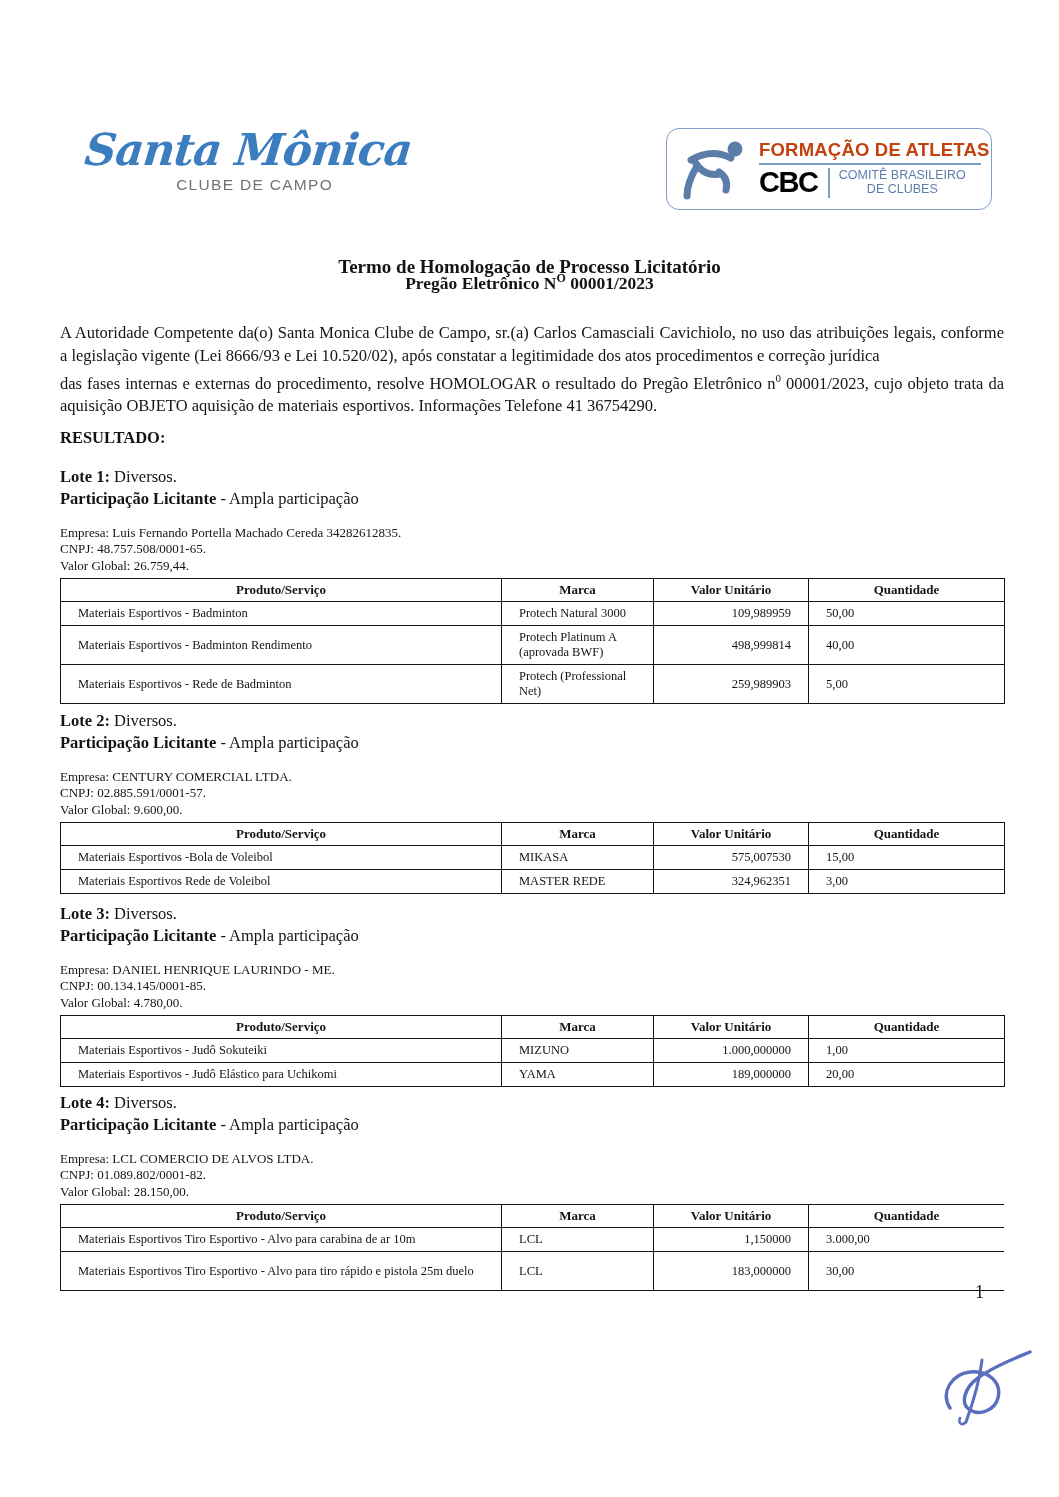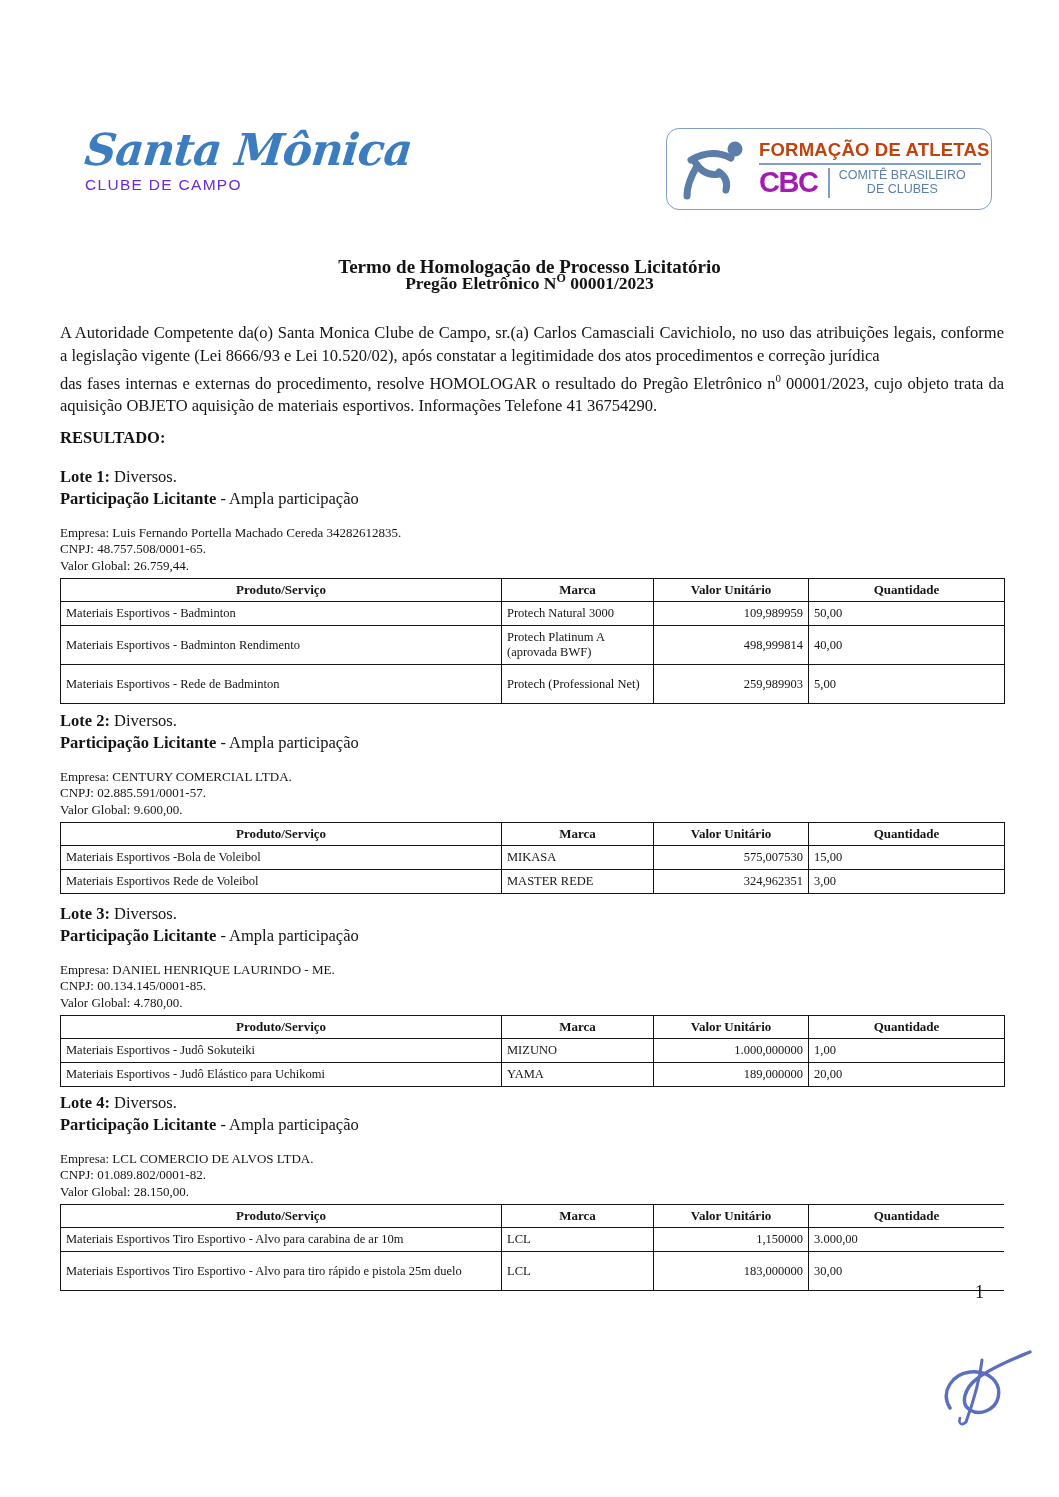--- a/index.html
+++ b/index.html
@@ -41,22 +41,22 @@
     letter-spacing: -1px;
     color: #3c7dc0;
     line-height: 1;
     transform: skewX(-6deg);
     white-space: nowrap;
   }
   .sm-sub {
     font-family: "Liberation Sans", sans-serif;
     font-size: 15.5px;
     letter-spacing: 1.3px;
-    color: #6d28d9;
-    text-align: left;
+    color: #737373;
+    text-align: right;
     width: 248px;
     margin-top: 4px;
     font-weight: 500;
   }
 
   .cbc-box {
     position: absolute;
     left: 666px;
     top: 128px;
     width: 326px;
@@ -94,21 +94,21 @@
     width: 222px;
   }
   .cbc-bottom {
     display: flex;
     align-items: center;
   }
   .cbc-mark {
     font-family: "Liberation Sans", sans-serif;
     font-weight: bold;
     font-size: 29px;
-    color: #a21caf;
+    color: #000000;
     letter-spacing: -1.5px;
     line-height: 1;
     position: relative;
   }
   .cbc-sep {
     width: 1.4px;
     height: 30px;
     background: #7e9dc9;
     margin: 0 9px 0 11px;
   }
@@ -188,21 +188,21 @@
   
   table.lt {
     border-collapse: collapse;
     width: 944px;
     margin-top: 3px;
     table-layout: fixed;
     font-size: 12.5px;
   }
   table.lt th, table.lt td {
     border: 1.1px solid #141414;
-    padding: 2px 5px;
+    padding: 2px 17px;
     vertical-align: middle;
   }
   table.lt th {
     font-weight: bold;
     text-align: center;
     font-size: 13px;
     padding: 3px 0;
   }
   td.prod { text-align: left; }
   td.marca { text-align: left; }

